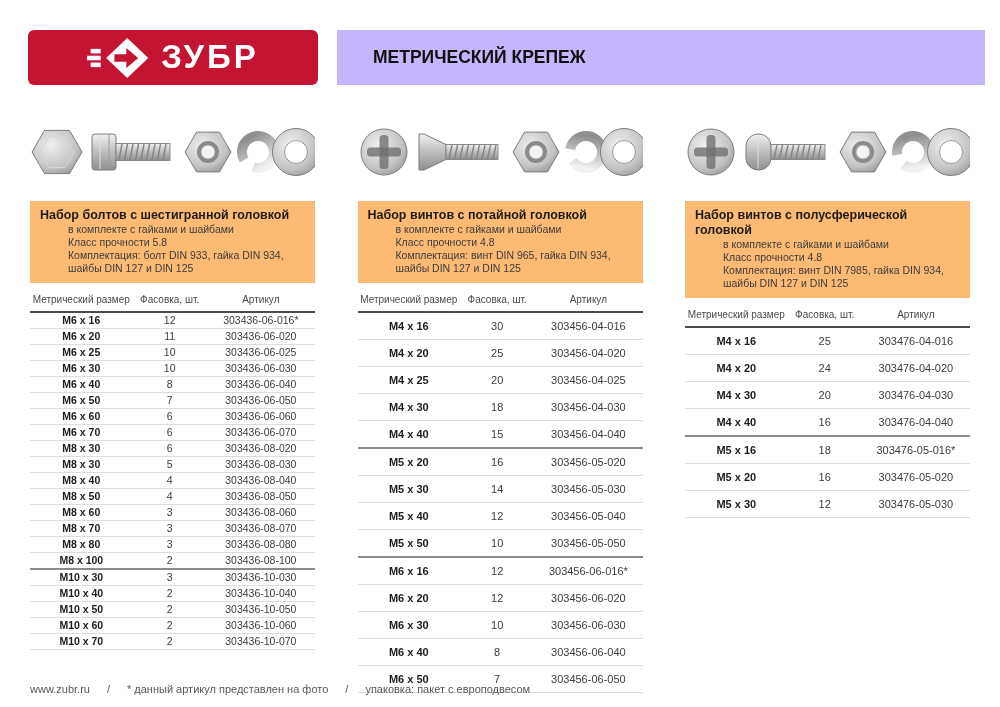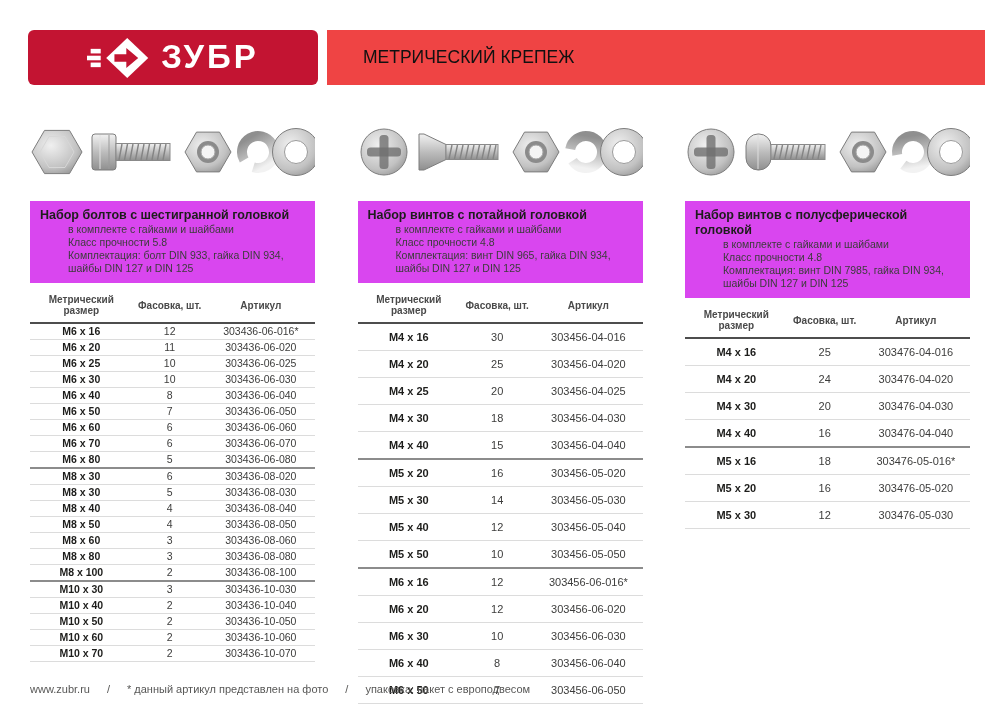--- a/index.html
+++ b/index.html
@@ -5,42 +5,42 @@
   * { box-sizing: border-box; margin: 0; padding: 0; }
   html,body { width:1000px; height:707px; }
   body {
     font-family: "Liberation Sans", sans-serif;
     background:#ffffff;
     color:#1d1d1b;
     position:relative;
     overflow:hidden;
   }
   
-  .header { position:absolute; top:30px; left:28px; right:15px; height:55px; display:flex; gap:9px; }
+  .header { position:absolute; top:30px; left:28px; right:15px; height:55px; display:flex; gap:19px; }
   .logo {
     width:290px; height:55px; background:#c31432; border-radius:6px;
     display:flex; align-items:center; justify-content:center; gap:10px; flex:none;
   }
   .logo-text { color:#fff; font-weight:bold; font-size:33px; letter-spacing:3px; line-height:1; padding-bottom:3px; }
   .title-bar {
-    flex:1; background:#ef4444; display:flex; align-items:center;
-    padding-left:36px; font-weight:normal; font-size:17.5px; color:#111;
+    flex:1; background:#c4b5fd; display:flex; align-items:center;
+    padding-left:36px; font-weight:bold; font-size:17.5px; color:#111;
   }
   
   .columns { position:absolute; top:85px; left:30px; width:940px; display:flex; justify-content:space-between; }
   .column { width:285px; }
   .product-photo { margin-top:24px; height:86px; }
-  .section-head { background:#d946ef; margin-top:6px; padding:7px 10px 8px 10px; }
+  .section-head { background:#fdba74; margin-top:6px; padding:7px 10px 8px 10px; }
   .section-head .s-title { font-size:12.5px; font-weight:bold; line-height:15px; color:#1d1d1b; }
   .section-head .s-line  { font-size:10.5px; line-height:13px; color:#3c3c3b;padding-left:28px; }
   
   table { width:100%; border-collapse:collapse; margin-top:4px; table-layout:fixed; }
   col.w1 { width:36%; } col.w2 { width:26%; } col.w3 { width:38%; }
   th {
-    font-size:10px; font-weight:bold; color:#4a4a4a; 
+    font-size:10px; font-weight:normal; color:#4a4a4a; 
     padding:7px 0 6px 0; border-bottom:2px solid #4d4d4d;
   }
   td { text-align:center; border-bottom:1px solid #dcdcdc; color:#3c3c3b; }
   td.c-size { font-weight:bold; color:#1d1d1b; }
   .compact td { font-size:10.5px; padding:1px 0; line-height:13px; }
   .tall td    { font-size:11px;   padding:6px 0; line-height:14px; }
   tr.group-end td { border-bottom:2px solid #8c8c8c; }
   
   .footer { position:absolute; left:30px; bottom:12px; font-size:11px; color:#575756; display:flex; align-items:flex-start; }
   .footer .sep { margin:0 17px; color:#575756; }
@@ -158,25 +158,20 @@
           <tr>
             <td class="c-size">M6 x 60</td>
             <td class="c-qty">6</td>
             <td class="c-sku">303436-06-060</td>
           </tr>
           <tr>
             <td class="c-size">M6 x 70</td>
             <td class="c-qty">6</td>
             <td class="c-sku">303436-06-070</td>
           </tr>
-          <tr class="group-end">
-            <td class="c-size">M6 x 80</td>
-            <td class="c-qty">5</td>
-            <td class="c-sku">303436-06-080</td>
-          </tr>
           <tr>
             <td class="c-size">M8 x 30</td>
             <td class="c-qty">6</td>
             <td class="c-sku">303436-08-020</td>
           </tr>
           <tr>
             <td class="c-size">M8 x 30</td>
             <td class="c-qty">5</td>
             <td class="c-sku">303436-08-030</td>
           </tr>
@@ -187,20 +182,25 @@
           </tr>
           <tr>
             <td class="c-size">M8 x 50</td>
             <td class="c-qty">4</td>
             <td class="c-sku">303436-08-050</td>
           </tr>
           <tr>
             <td class="c-size">M8 x 60</td>
             <td class="c-qty">3</td>
             <td class="c-sku">303436-08-060</td>
+          </tr>
+          <tr>
+            <td class="c-size">M8 x 70</td>
+            <td class="c-qty">3</td>
+            <td class="c-sku">303436-08-070</td>
           </tr>
           <tr>
             <td class="c-size">M8 x 80</td>
             <td class="c-qty">3</td>
             <td class="c-sku">303436-08-080</td>
           </tr>
           <tr class="group-end">
             <td class="c-size">M8 x 100</td>
             <td class="c-qty">2</td>
             <td class="c-sku">303436-08-100</td>

